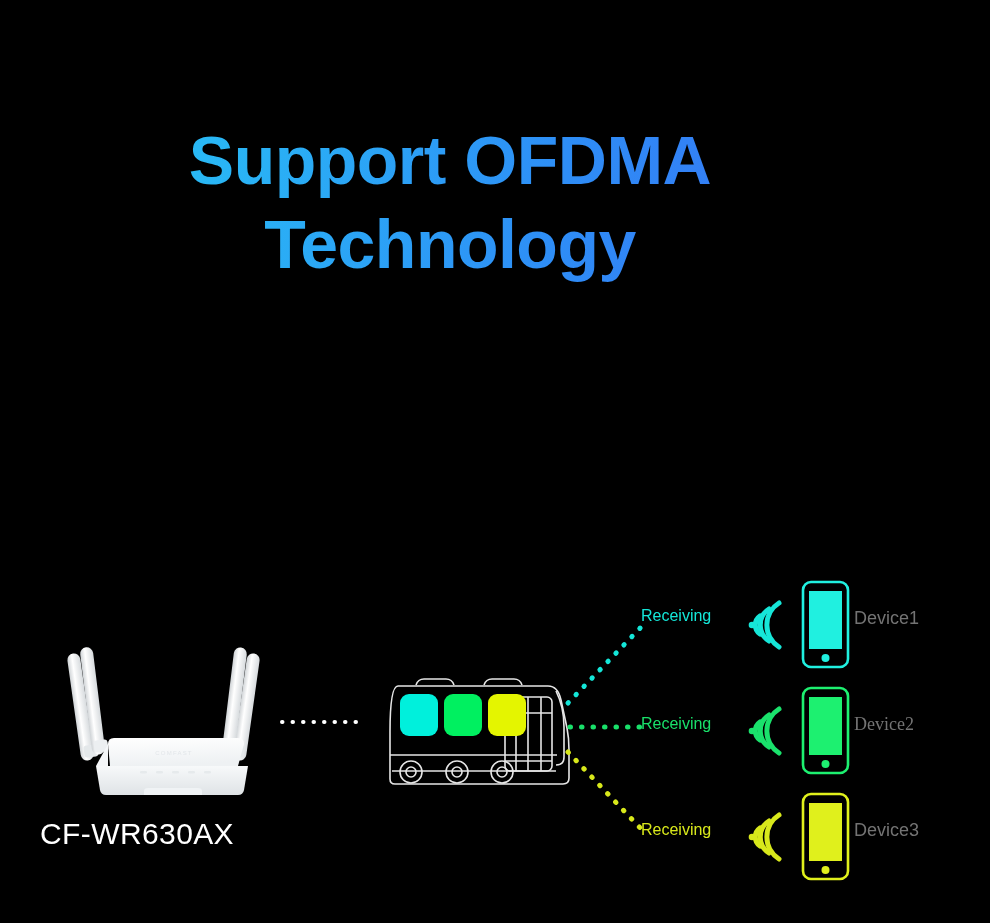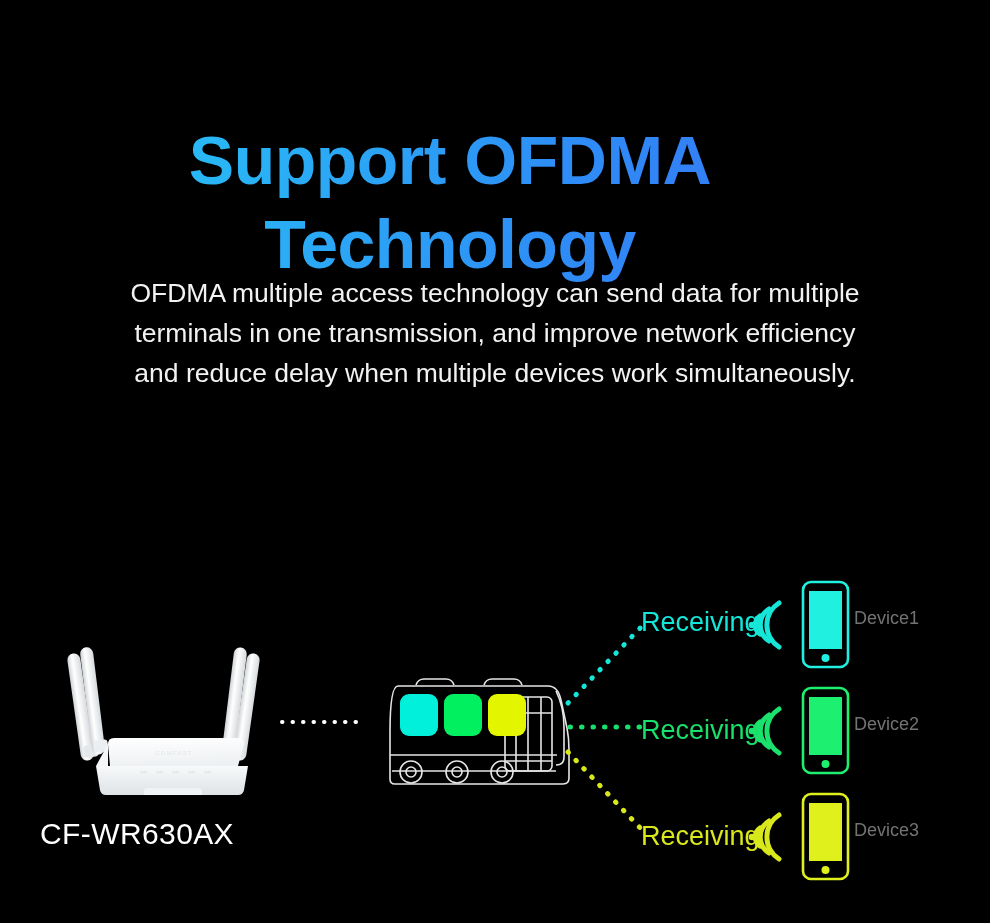--- a/index.html
+++ b/index.html
@@ -113,49 +113,48 @@
     text-align: left;
     color: #ffffff;
     font-size: 30px;
     font-weight: 300;
     letter-spacing: 0.4px;
   }
 
   
   .recv {
     position: absolute;
-    font-size: 27px;
+    font-size: 16px;
     font-weight: 300;
     white-space: nowrap;
   }
   .recv-1 { left: 641px; top: 52px;  color: #14e6d8; }
   .recv-2 { left: 641px; top: 160px; color: #19e06a; }
   .recv-3 { left: 641px; top: 266px; color: #d8e81b; }
 
   
   .devlabel {
     position: absolute;
     color: #737373;
     font-size: 18px;
     font-weight: 300;
     white-space: nowrap;
   }
   .dev-1 { left: 854px; top: 53px; }
-  .dev-2 { left: 854px; top: 159px; }
+  .dev-2 { left: 854px; top: 159px; font-family: Liberation Serif, serif; }
   .dev-3 { left: 854px; top: 265px; }
 </style>
 </head>
 <body>
 
 <div id="page">
 
   <h1 class="headline">Support OFDMA
 Technology</h1>
 
-  <p class="paragraph">OFDMA multiple access technology can send data for multiple terminals in one transmission, and improve network efficiency and reduce delay when multiple devices work simultaneously.</p>
 
 
 
   <div class="diagram">
 
     <svg class="layer" viewBox="0 0 990 368">
 
       <g>
         <line x1="282" y1="167" x2="364" y2="167" stroke="#ffffff" stroke-width="4" stroke-linecap="round" stroke-dasharray="0.5 10"></line>
       </g>

